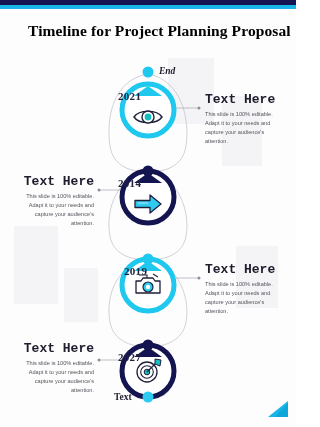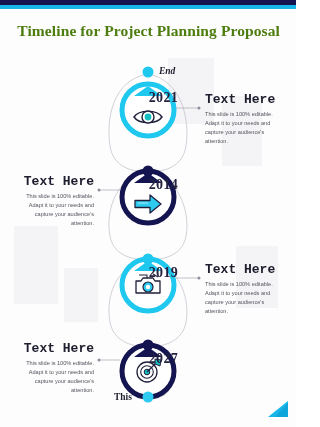--- a/index.html
+++ b/index.html
@@ -27,45 +27,44 @@
 
   
   .bg-tile {
     position: absolute;
     background: #f4f4f6;
   }
 
   
   .page-title {
     position: absolute;
-    top: 22px; left: 8px;
+    top: 22px; left: 28px;
     width: 272px;
     font-family: "Liberation Serif", serif;
     font-size: 15.5px;
     font-weight: 700;
-    color: #4d7c0f;
+    color: #000000;
     letter-spacing: 0.1px;
     white-space: nowrap;
-    text-align: right;
   }
 
   
   .timeline-svg {
     position: absolute;
     top: 0; left: 0;
     width: 296px; height: 427px;
   }
 
   
   .year-label {
     position: absolute;
     width: 60px;
-    text-align: right;
+    text-align: left;
     font-family: "Liberation Serif", serif;
-    font-size: 14px;
+    font-size: 11px;
     font-weight: 700;
     color: #23233f;
     letter-spacing: 0.3px;
   }
 
   
   .endpoint-label {
     position: absolute;
     font-family: "Liberation Serif", serif;
     font-size: 9.5px;
@@ -205,25 +204,25 @@
     <circle cx="16" cy="14" r="10" fill="#ffffff" stroke="#20203c" stroke-width="1.3"></circle>
     <circle cx="16" cy="14" r="6.3" fill="#ffffff" stroke="#20203c" stroke-width="1.1"></circle>
     <circle cx="16" cy="14" r="2.8" fill="#16bfc0" stroke="#20203c" stroke-width="1"></circle>
     <path d="M16,14 L27,3" stroke="#20203c" stroke-width="1.3"></path>
     <path d="M24,1 L30,2 L29,8 L24,6 Z" fill="#16bfc0" stroke="#20203c" stroke-width="1"></path>
   </svg>
 </div>
 
 <div class="year-label" style="left:118px; top:90px;">2021</div>
 <div class="year-label" style="left:118px; top:177px;">2014</div>
-<div class="year-label" style="left:118px; top:265px;">2019</div>
+<div class="year-label" style="left:124px; top:265px;">2019</div>
 <div class="year-label" style="left:118px; top:351px;">2027</div>
 
 <div class="endpoint-label" style="left:159px; top:66px;font-style:italic;">End</div>
-<div class="endpoint-label" style="left:114px; top:392px;">This</div>
+<div class="endpoint-label" style="left:114px; top:392px;">Text</div>
 
 <div class="text-block right" style="left:205px; top:92px;">
   <div class="tb-head">Text Here</div>
   <div class="tb-body">This slide is 100% editable. Adapt it to your needs and capture your audience's attention.</div>
 </div>
 
 <div class="text-block left" style="left:12px; top:174px;">
   <div class="tb-head">Text Here</div>
   <div class="tb-body">This slide is 100% editable. Adapt it to your needs and capture your audience's attention.</div>
 </div>

